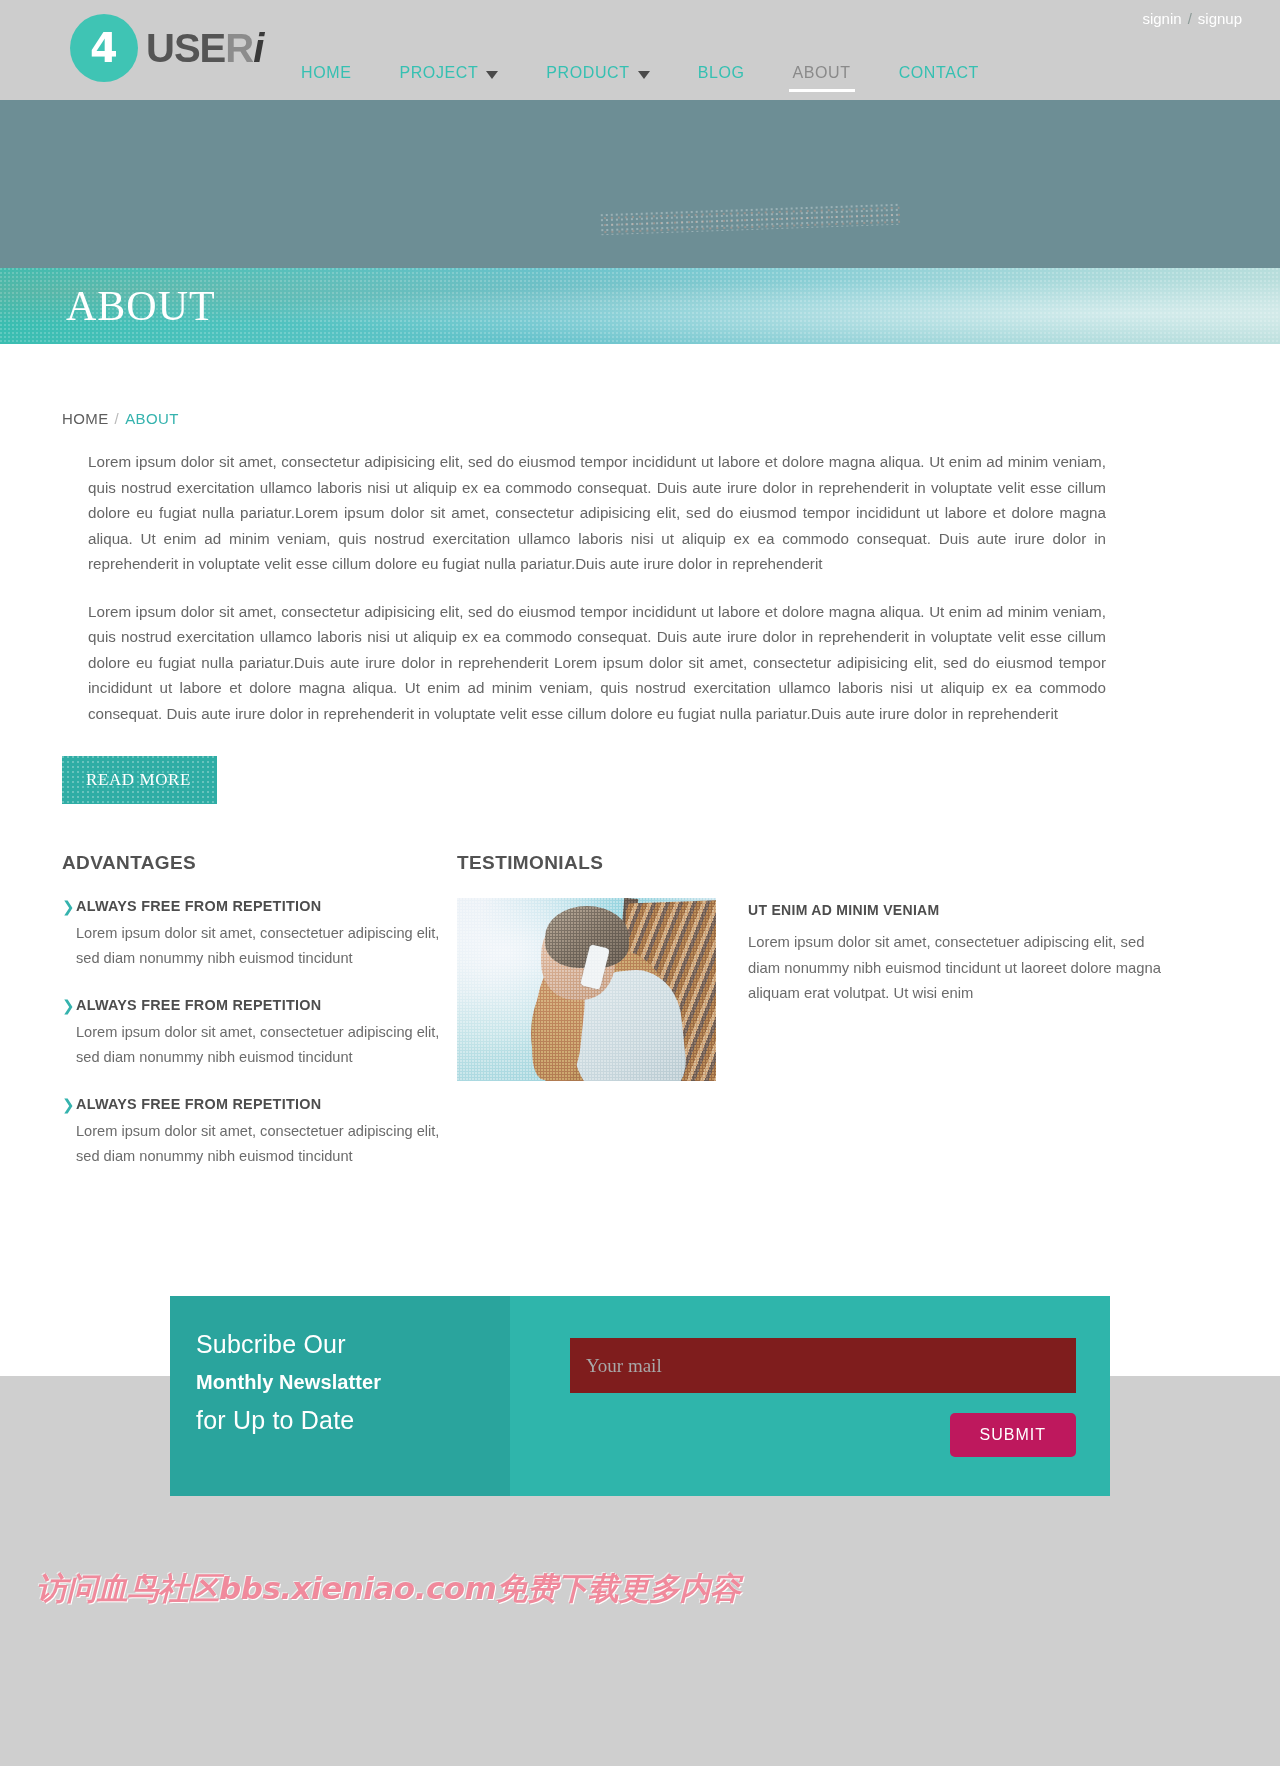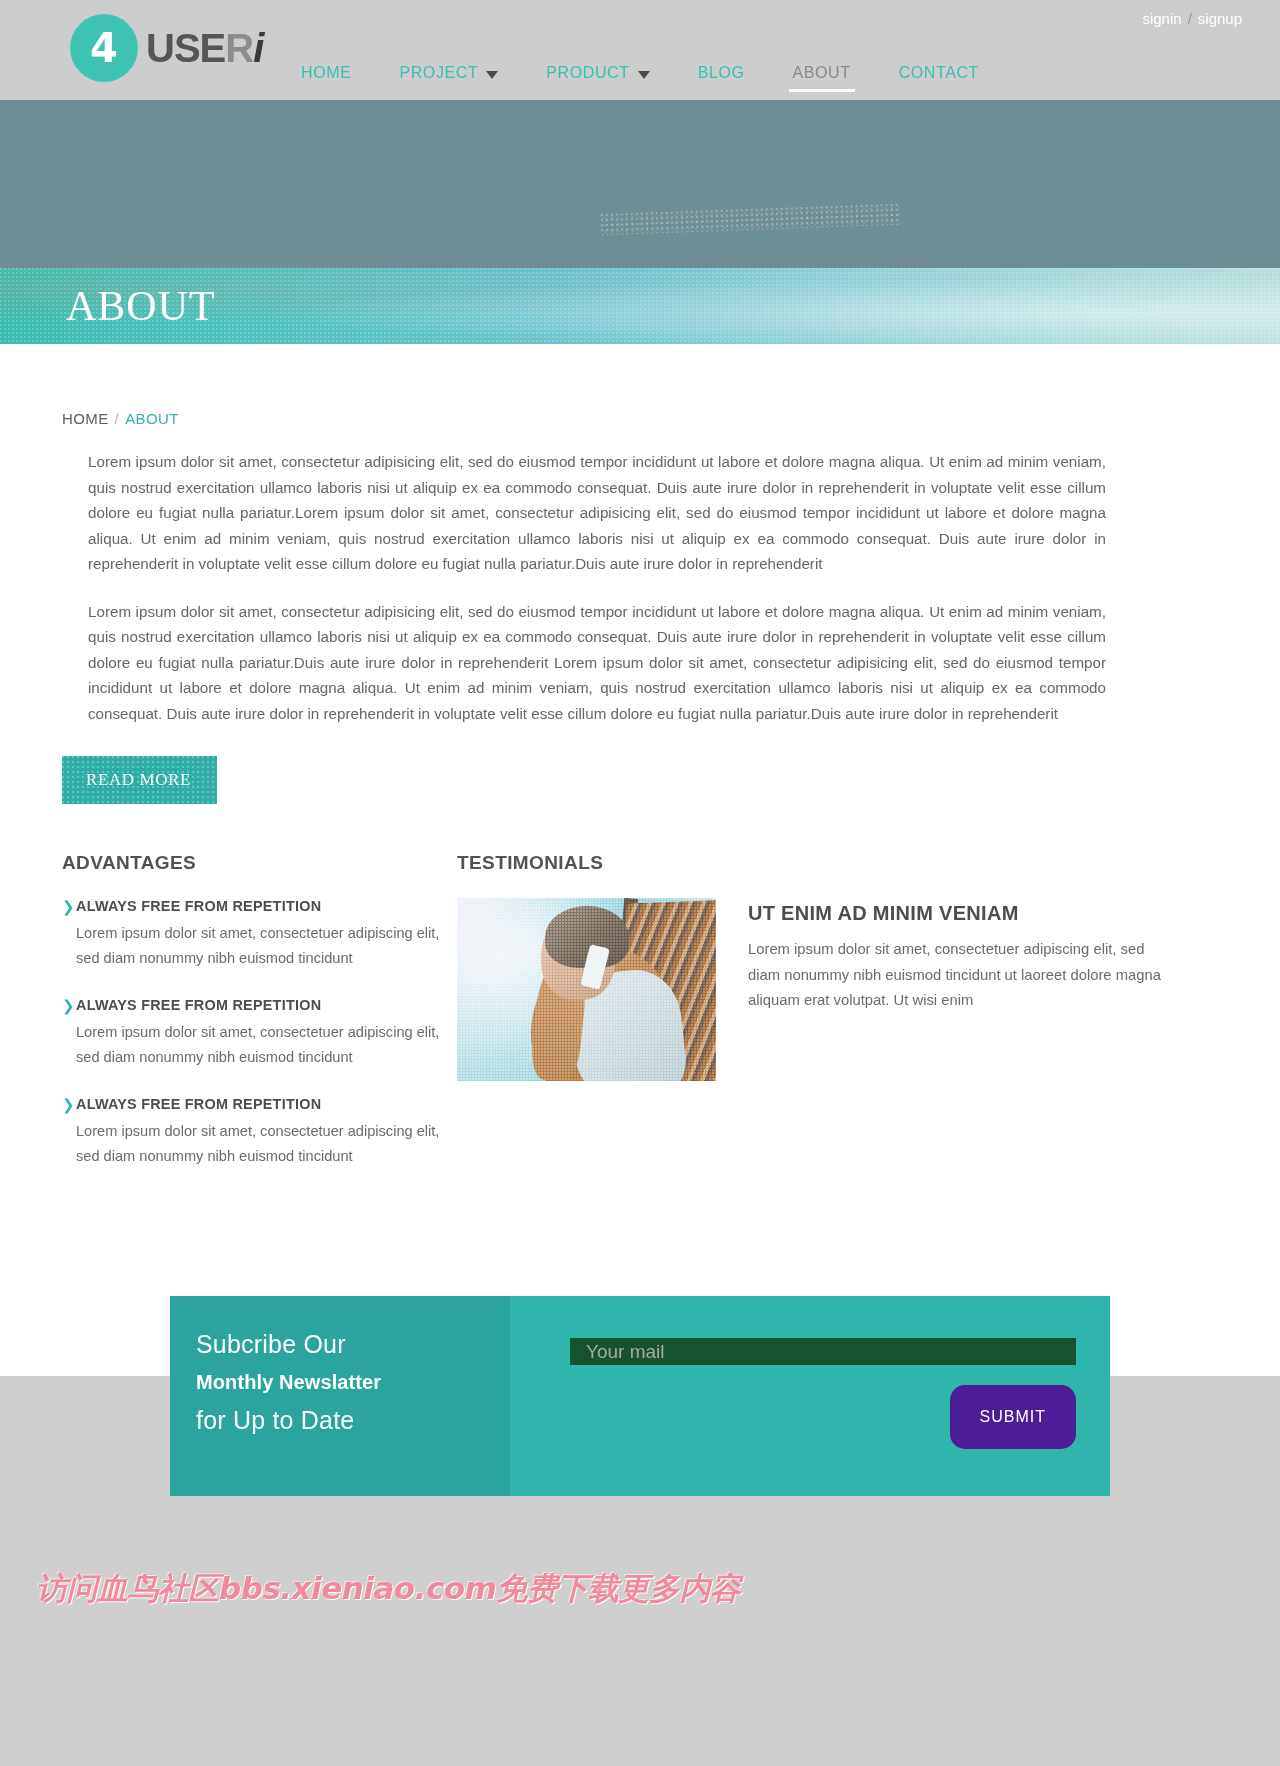--- a/index.html
+++ b/index.html
@@ -322,21 +322,21 @@
     box-shadow: 0 0 0 1px rgba(120,120,120,0.25);
   }
   .testi-photo .halftone {
     position: absolute; inset: 0;
     background: radial-gradient(circle at 1px 1px, rgba(255,255,255,0.35) 0.8px, transparent 1px) 0 0/3px 3px;
     mix-blend-mode: overlay;
   }
 
   .testi-text { flex: 1; padding-top: 4px; }
   .testi-title {
-    font-size: 20px;
+    font-size: 14px;
     font-weight: bold;
     color: #4d4d4d;
     letter-spacing: 0.3px;
     margin-bottom: 12px;
   }
   .testi-para {
     font-size: 14.8px;
     line-height: 25.5px;
     color: #6b6b6b;
     max-width: 420px;
@@ -361,37 +361,37 @@
     background: #2aa49d;
     padding: 34px 0 0 26px;
     color: #ffffff;
   }
   .news-l1 { font-size: 25px; font-weight: 300; letter-spacing: 0.2px; }
   .news-l2 { font-size: 20px; font-weight: bold; margin-top: 12px; letter-spacing: 0.1px; }
   .news-l3 { font-size: 25px; font-weight: 300; margin-top: 12px; letter-spacing: 0.2px; }
   .news-right { flex: 1; padding: 42px 34px 0 60px; }
   .mail-input {
     width: 100%;
-    height: 27px;
+    height: 55px;
     border: none;
     outline: none;
-    background: #14532d;
+    background: #7f1d1d;
     padding: 0 16px;
     font-size: 19px;
     color: #9b9b9b;
-    font-family: Liberation Sans, sans-serif;
+    font-family: Liberation Serif, serif;
   }
   .mail-input::placeholder { color: #a8a8a8; }
   .submit-row { display: flex; justify-content: flex-end; margin-top: 20px; }
   .submit-btn {
-    background: #4c1d95;
+    background: #be185d;
     color: #ffffff;
     border: none;
-    border-radius: 15px;
-    padding: 23px 30px;
+    border-radius: 5px;
+    padding: 13px 30px;
     font-size: 16px;
     letter-spacing: 1px;
     cursor: pointer;
     font-family: "Liberation Sans", sans-serif;
   }
 
   
   .footer {
     background: #cfcfcf;
     height: 140px;

